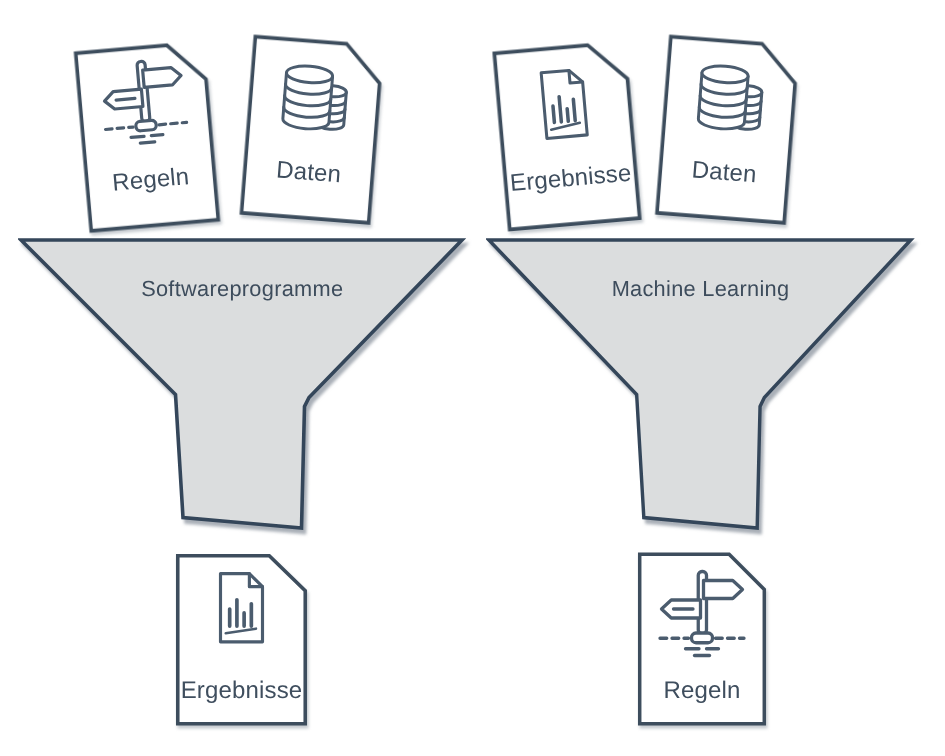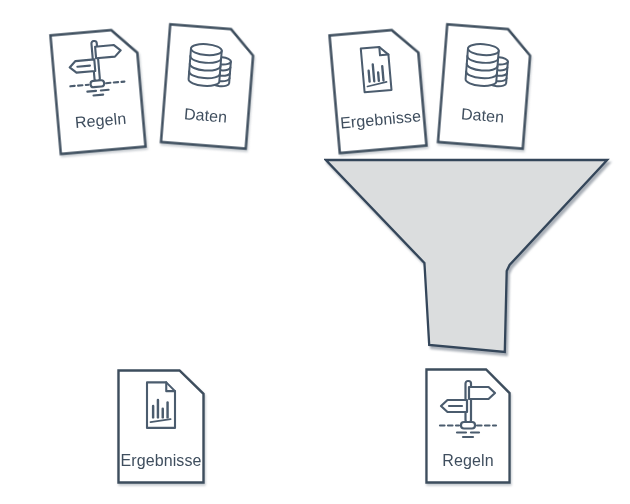--- a/index.html
+++ b/index.html
@@ -112,20 +112,26 @@
   <div class="card card-top" style="left:164px;top:26px;width:88px;height:121px;--rot:4.5deg">
     <svg class="shape" viewBox="0 0 88 118" preserveAspectRatio="none">
         <use href="#sym-card"></use>
       </svg>
     <svg class="icon" style="top:13px;width:60px;height:58px" viewBox="0 0 64 64">
         <use href="#sym-database"></use>
       </svg>
     <div class="card-label">Daten</div>
   </div>
 
+  <div class="funnel" style="left:12px;top:158px;width:299px;height:199px">
+    <svg class="shape" viewBox="0 0 299 199" preserveAspectRatio="none">
+        <use href="#sym-funnel"></use>
+      </svg>
+    <div class="funnel-label">Softwareprogramme</div>
+  </div>
 
   <div class="card card-bottom" style="left:117px;top:369px;width:88px;height:115px">
     <svg class="shape" viewBox="0 0 88 118" preserveAspectRatio="none">
         <use href="#sym-card"></use>
       </svg>
     <svg class="icon" style="top:6px;width:56px;height:62px" viewBox="0 0 64 64">
         <use href="#sym-doc-bars"></use>
       </svg>
     <div class="card-label">Ergebnisse</div>
   </div>
@@ -147,20 +153,21 @@
     <svg class="icon" style="top:13px;width:60px;height:58px" viewBox="0 0 64 64">
         <use href="#sym-database"></use>
       </svg>
     <div class="card-label">Daten</div>
   </div>
 
   <div class="funnel" style="left:324px;top:158px;width:286px;height:199px">
     <svg class="shape" viewBox="0 0 299 199" preserveAspectRatio="none">
         <use href="#sym-funnel"></use>
       </svg>
+    <div class="funnel-label">Machine Learning</div>
   </div>
 
   <div class="card card-bottom" style="left:425px;top:368px;width:86px;height:116px">
     <svg class="shape" viewBox="0 0 88 118" preserveAspectRatio="none">
         <use href="#sym-card"></use>
       </svg>
     <svg class="icon" style="top:7px;width:64px;height:64px" viewBox="0 0 64 64">
         <use href="#sym-signpost"></use>
       </svg>
     <div class="card-label">Regeln</div>

